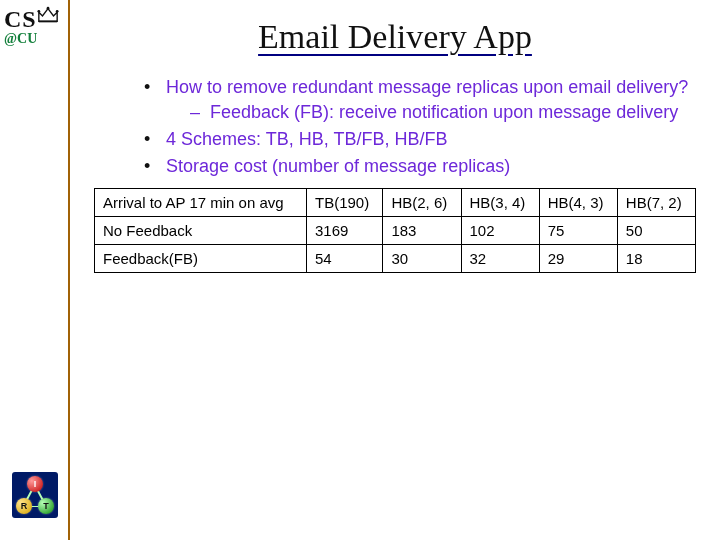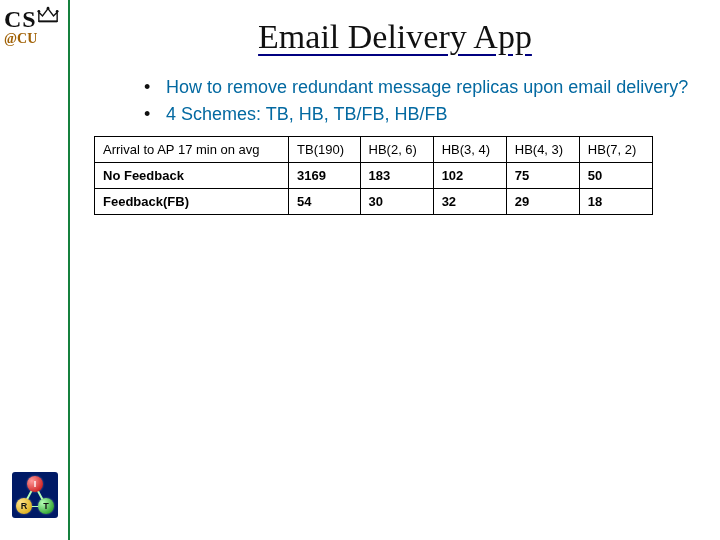--- a/index.html
+++ b/index.html
@@ -9,21 +9,21 @@
     font-family: Arial, Helvetica, sans-serif;
     background: #fff;
     position: relative;
     overflow: hidden;
   }
   .sidebar {
     position: absolute;
     left: 0; top: 0;
     width: 70px; height: 540px;
     background: #fff;
-    border-right: 2px solid #15803d;
+    border-right: 2px solid #a16207;
   }
   .logo-top {
     position: absolute;
     top: 6px; left: 4px;
     width: 62px;
     font-size: 0;
   }
   .logo-top .cs {
     font-size: 24px;
     font-weight: bold;
@@ -36,21 +36,21 @@
   .logo-top .crown {
     display: inline-block;
     width: 22px;
     vertical-align: top;
     line-height: 0;
   }
   .logo-top .atcu {
     font-size: 14px;
     font-weight: bold;
     font-family: "Times New Roman", serif;
-    color: #a16207;
+    color: #15803d;
     display: block;
     margin-top: -2px;
   }
   .logo-bottom {
     position: absolute;
     left: 12px; bottom: 22px;
     width: 46px; height: 46px;
     background: #001a66;
     border-radius: 3px;
   }
@@ -88,21 +88,21 @@
     margin-bottom: 20px;
     text-decoration: underline;
     text-decoration-color: #000080;
     text-decoration-thickness: 2px;
     text-underline-offset: 6px;
   }
   ul.outer {
     list-style: none;
     font-size: 18px;
     line-height: 1.28;
-    color: #0369a1;
+    color: #6d28d9;
     padding-left: 50px;
   }
   ul.outer > li {
     position: relative;
     margin-bottom: 4px;
     padding-left: 22px;
   }
   ul.outer > li::before {
     content: "•";
     position: absolute;
@@ -121,28 +121,28 @@
     margin-bottom: 2px;
   }
   ul.inner > li::before {
     content: "–";
     position: absolute;
     left: 0;
   }
   table.data {
     border-collapse: collapse;
     margin-top: 10px;
-    width: 559px;
-    font-size: 13px;
+    width: 602px;
+    font-size: 15px;
   }
   table.data th, table.data td {
     border: 1.5px solid #000;
     padding: 5px 8px;
     text-align: left;
-    font-weight: bold;
+    font-weight: normal;
     vertical-align: top;
   }
   table.data th { font-weight: normal; }
 </style>
 </head>
 <body>
 
 <div class="sidebar">
   <div class="logo-top">
     <span class="cs">CS</span>
@@ -167,23 +167,25 @@
   </div>
 </div>
 
 <div class="content">
   <div class="title">Email Delivery App</div>
 
   <ul class="outer">
     <li>
       <span>How to remove redundant message replicas upon email delivery?</span>
       <ul class="inner">
+        <li><span>Feedback (FB): receive notification upon message delivery</span></li>
       </ul>
     </li>
     <li><span>4 Schemes: TB, HB, TB/FB, HB/FB</span></li>
+    <li><span>Storage cost (number of message replicas)</span></li>
   </ul>
 
   <table class="data">
     <tbody>
         <tr>
       <th>Arrival to AP 17 min on avg</th>
       <th>TB(190)</th>
       <th>HB(2, 6)</th>
       <th>HB(3, 4)</th>
       <th>HB(4, 3)</th>

